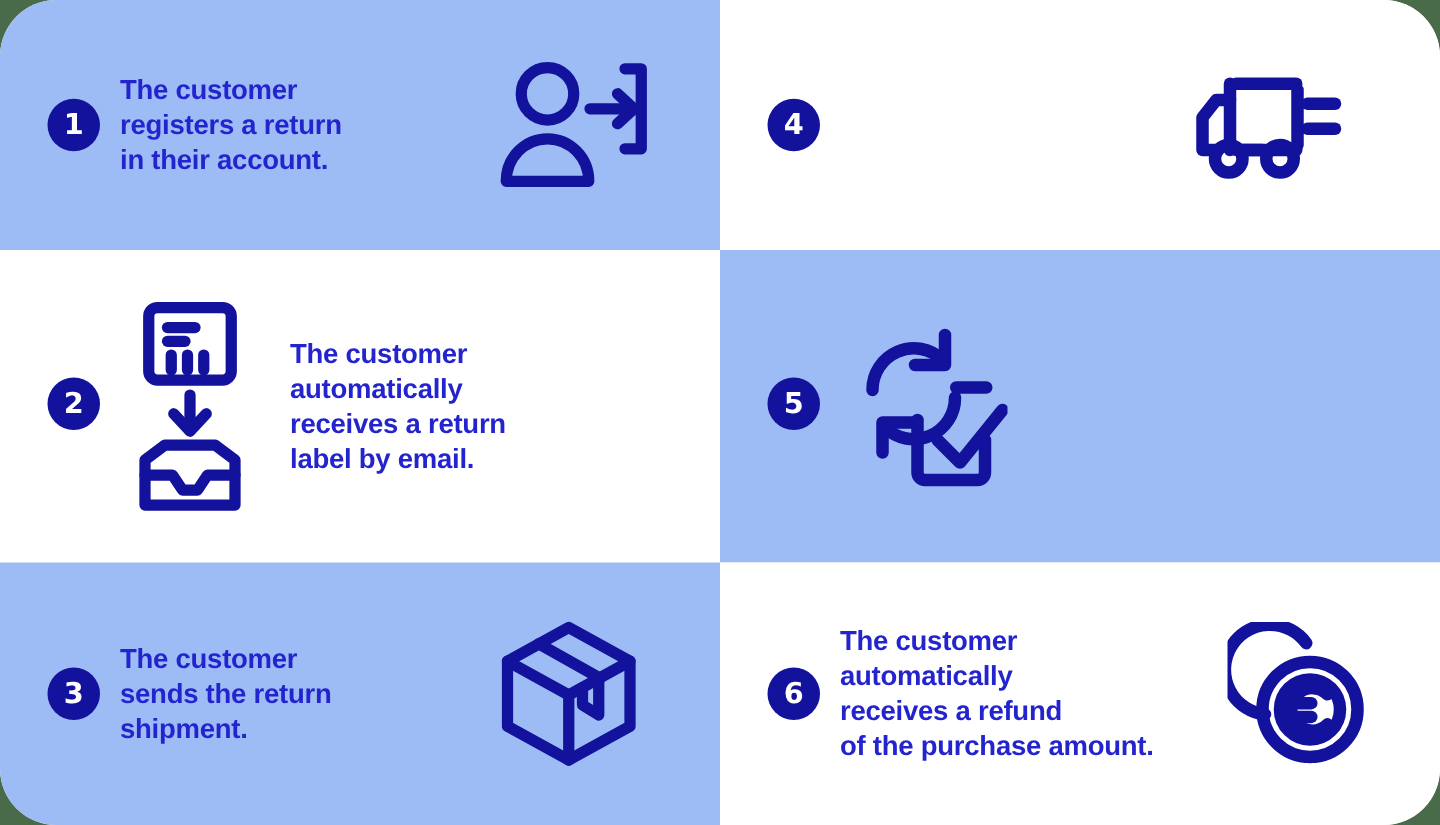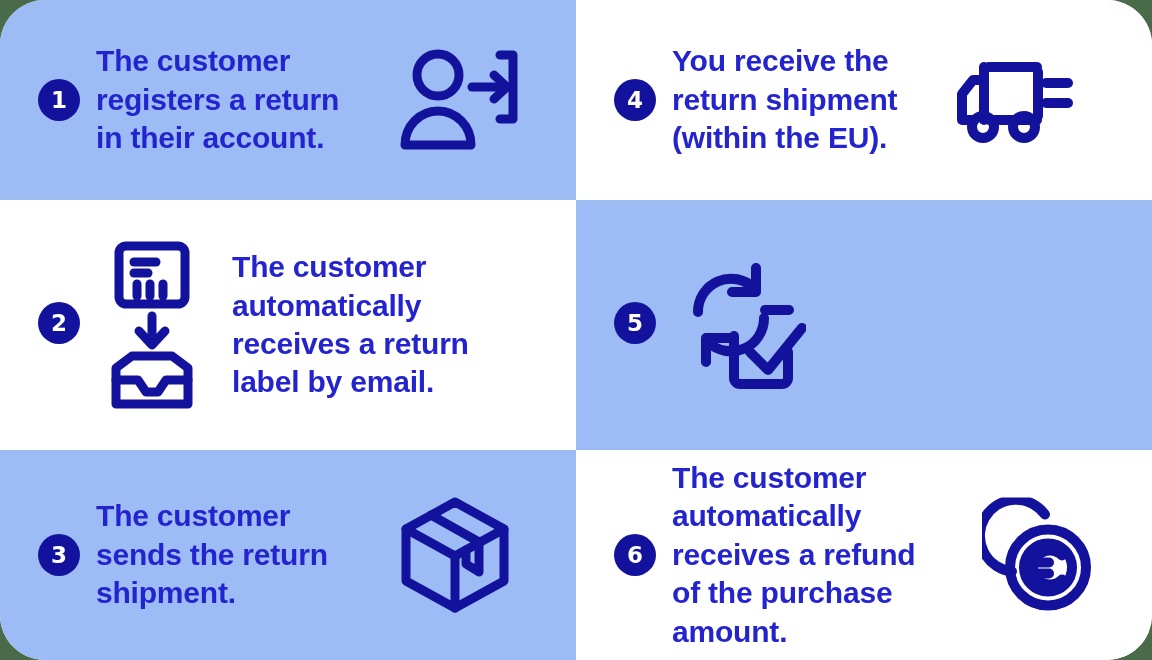--- a/index.html
+++ b/index.html
@@ -33,21 +33,21 @@
     background:#12129c;
     color:#ffffff;
     display:flex;align-items:center;justify-content:center;
     font-size:23px;font-weight:bold;line-height:1;
     font-family:"DejaVu Sans",sans-serif;
   }
 
   
   .txt{
     color:#2424cf;
-    font-size:30px;
+    font-size:22px;
     line-height:1.28;
     font-weight:bold;
     letter-spacing:-0.2px;
     white-space:pre-line;
   }
 
   
   .iconbox{
     flex:0 0 auto;
     display:flex;align-items:center;justify-content:center;
@@ -99,23 +99,20 @@
         <path d="M5 100 a33 34 0 0 1 66 0 z"></path>
         <path d="M72 42 h34"></path>
         <path d="M94 30 l13 12 -13 12"></path>
         <path d="M100 10 h13 v64 h-13"></path>
       </svg>
     </div>
   </div>
 
   <div class="cell white layA" id="cell4">
     <div class="badge">4</div>
-    <div class="txt">You receive the
-return shipment
-(within the EU).</div>
     <div class="iconbox">
       <svg width="118" height="90" viewBox="0 0 118 90" fill="none" stroke="#12129c" stroke-width="10" stroke-linecap="round" stroke-linejoin="round">
         <path d="M28 25 h-11 l-11 14 v26 h12"></path>
         <path d="M38 65 h16"></path>
         <path d="M28 12 v53"></path>
         <path d="M33 12 h48"></path>
         <path d="M33 65 h48"></path>
         <path d="M82 17 v44"></path>
         <path d="M90 28 h22"></path>
         <path d="M90 48 h22"></path>

